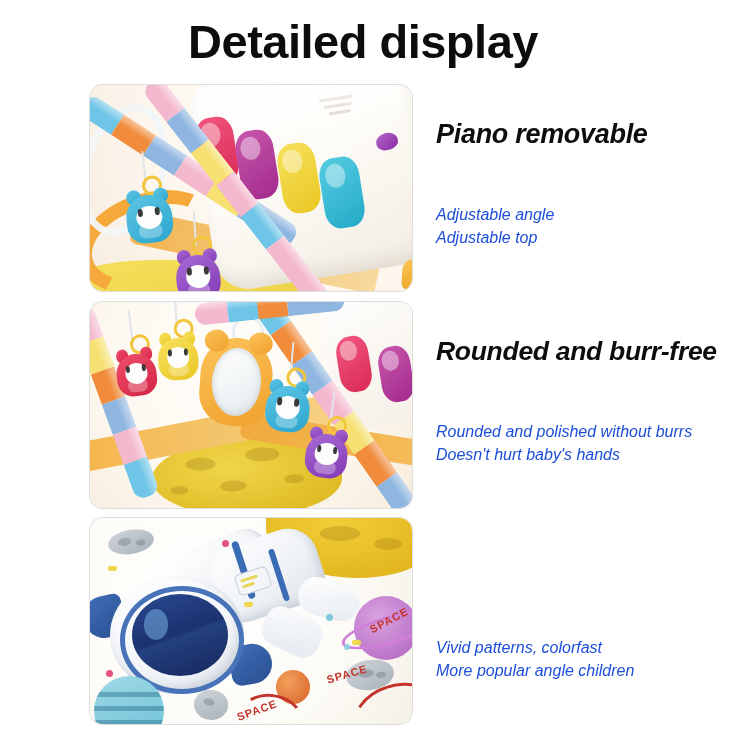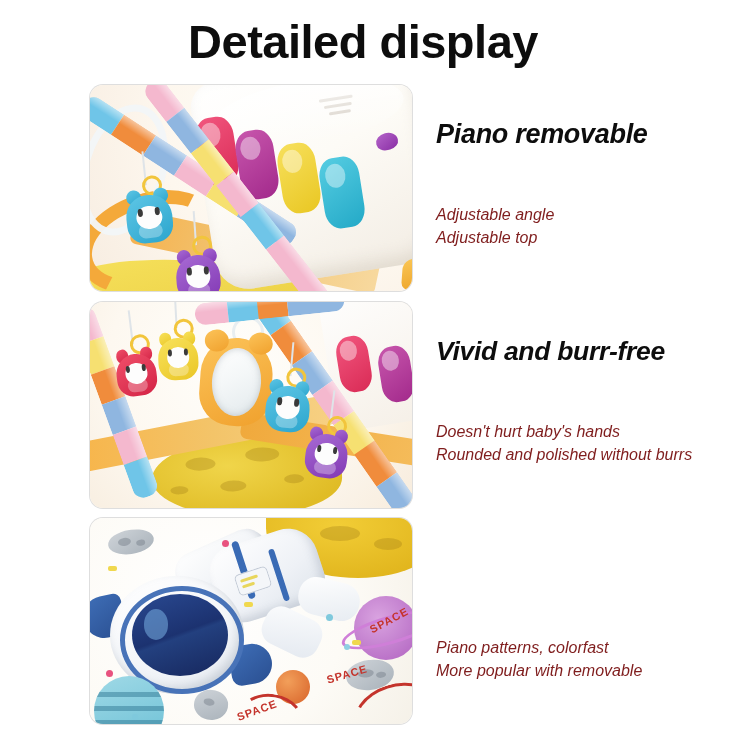--- a/index.html
+++ b/index.html
@@ -36,21 +36,21 @@
   .textcol{position:absolute;left:434px;top:0;width:320px;height:206px;font-style:italic;}
   .heading{
     position:absolute;left:2px;top:34px;
     font-size:27px;font-weight:bold;color:#0d0d0d;
     white-space:nowrap;letter-spacing:-0.3px;
   }
   .r2 .heading{font-size:26.5px;}
   .r3 .heading{font-size:26px;}
   .body{
     position:absolute;left:2px;top:118px;
-    font-size:16px;line-height:23px;color:#7f1d1d;
+    font-size:16px;line-height:23px;color:#1d4ed8;
   }
   .body div{white-space:nowrap;}
 
   
   .p1-bg{position:absolute;inset:0;background:
      radial-gradient(circle at 70% 20%, #fffdf9 0%, #fdf7ee 55%, #f7ece0 100%);}
   
   .p1-piano{
     position:absolute;left:112px;top:-18px;width:230px;height:210px;
     background:linear-gradient(160deg,#ffffff 0%,#fdfbf6 45%,#f2ece3 100%);
@@ -488,24 +488,24 @@
           <span class="body-sh"></span>
           <span class="muzzle"></span>
             <span class="eye l"></span>
             <span class="eye r"></span>
           <span class="hole"></span>
         </div>
       </div>
     </div>
 
     <div class="textcol">
-      <div class="heading">Vivid and burr-free</div>
+      <div class="heading">Rounded and burr-free</div>
       <div class="body">
+        <div>Rounded and polished without burrs</div>
         <div>Doesn't hurt baby's hands</div>
-        <div>Rounded and polished without burrs</div>
       </div>
     </div>
   </div>
 
   <div class="row row-3 r3">
 
     <div class="photo">
       <div class="photo-inner">
         <div class="p3-bg"></div>
 
@@ -565,19 +565,19 @@
         <span class="star" style="left:254px;top:126px;width:6px;height:6px;background:#8fd0e2;"></span>
         <span class="star" style="left:18px;top:48px;width:9px;height:5px;background:#f0d84e;border-radius:2px;"></span>
         <span class="star" style="left:154px;top:84px;width:9px;height:5px;background:#f0d84e;border-radius:2px;"></span>
         <span class="star" style="left:262px;top:122px;width:9px;height:5px;background:#f0d84e;border-radius:2px;"></span>
         <span class="star" style="left:42px;top:196px;width:6px;height:6px;background:#7fc9dd;"></span>
       </div>
     </div>
 
     <div class="textcol">
       <div class="body">
-        <div>Piano patterns, colorfast</div>
-        <div>More popular with removable</div>
+        <div>Vivid patterns, colorfast</div>
+        <div>More popular angle children</div>
       </div>
     </div>
   </div>
 
 </div>
 
 </body></html>

